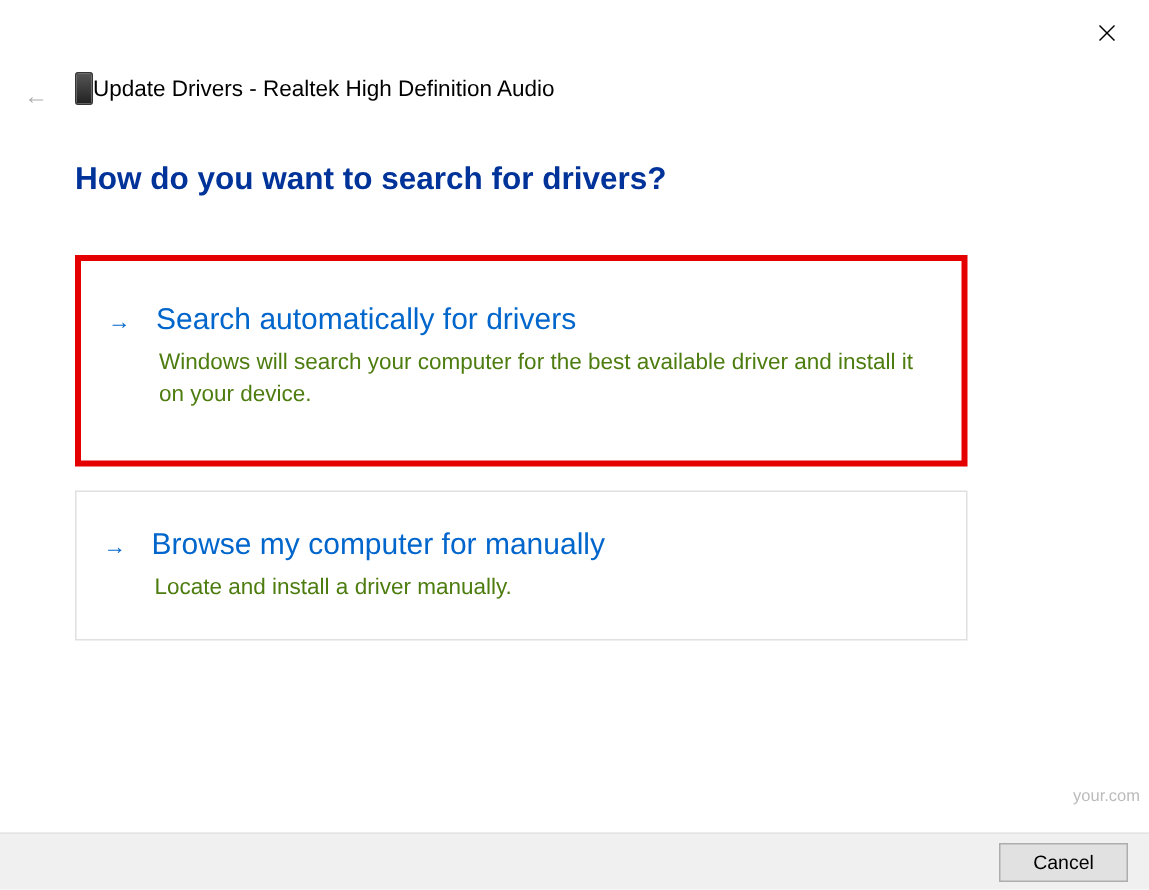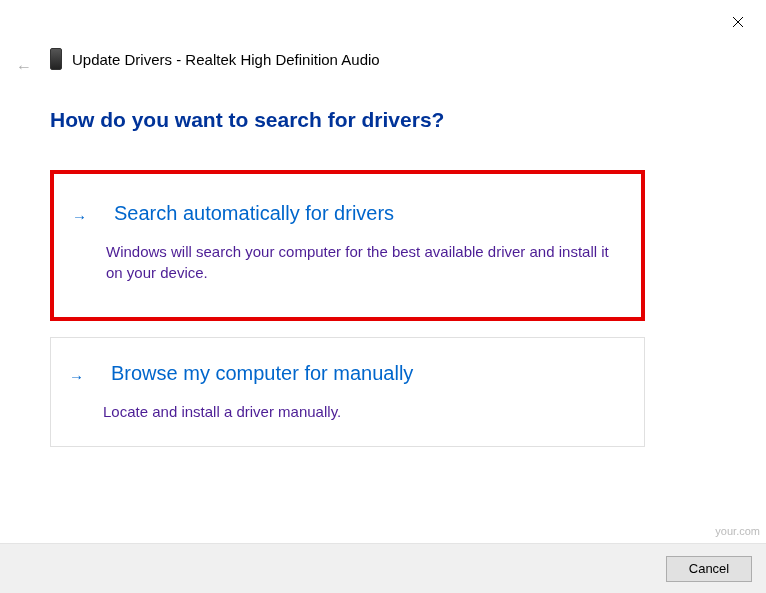--- a/index.html
+++ b/index.html
@@ -27,21 +27,20 @@
       color:#b0b0b0;
       font-size:16px;
       cursor:pointer;
     }
     .header {
       position: absolute;
       top: 48px;
       left: 50px;
       display:flex;
       align-items:center;
-      gap:10px;
     }
     .device-icon {
       width:12px;height:22px;
       background: linear-gradient(#555,#222);
       border-radius:2px;
       border:1px solid #333;
     }
     .header-title {
       font-size:15px;
       color:#000;
@@ -74,36 +73,36 @@
     }
     .option-arrow {
       position:absolute;
       left:18px;
       top:28px;
       color:#0066cc;
       font-size:15px;
     }
     .option.highlight .option-arrow { top:32px; }
     .option-title {
-      margin-left:38px;
+      margin-left:28px;
       font-size:20px;
       color:#0066cc;
       font-weight:400;
     }
     .option-desc {
       margin-left:30px;
-      margin-top:16px;
+      margin-top:6px;
       font-size:15px;
-      color:#4c1d95;
+      color:#4d7c0f;
       line-height:1.4;
     }
     .footer {
       position:absolute;
       bottom:0;left:0;right:0;
-      height:50px;
+      height:38px;
       background:#f0f0f0;
       border-top:1px solid #e4e4e4;
       display:flex;
       align-items:center;
       justify-content:flex-end;
       padding-right:14px;
     }
     .cancel-btn {
       min-width:86px;
       height:26px;

